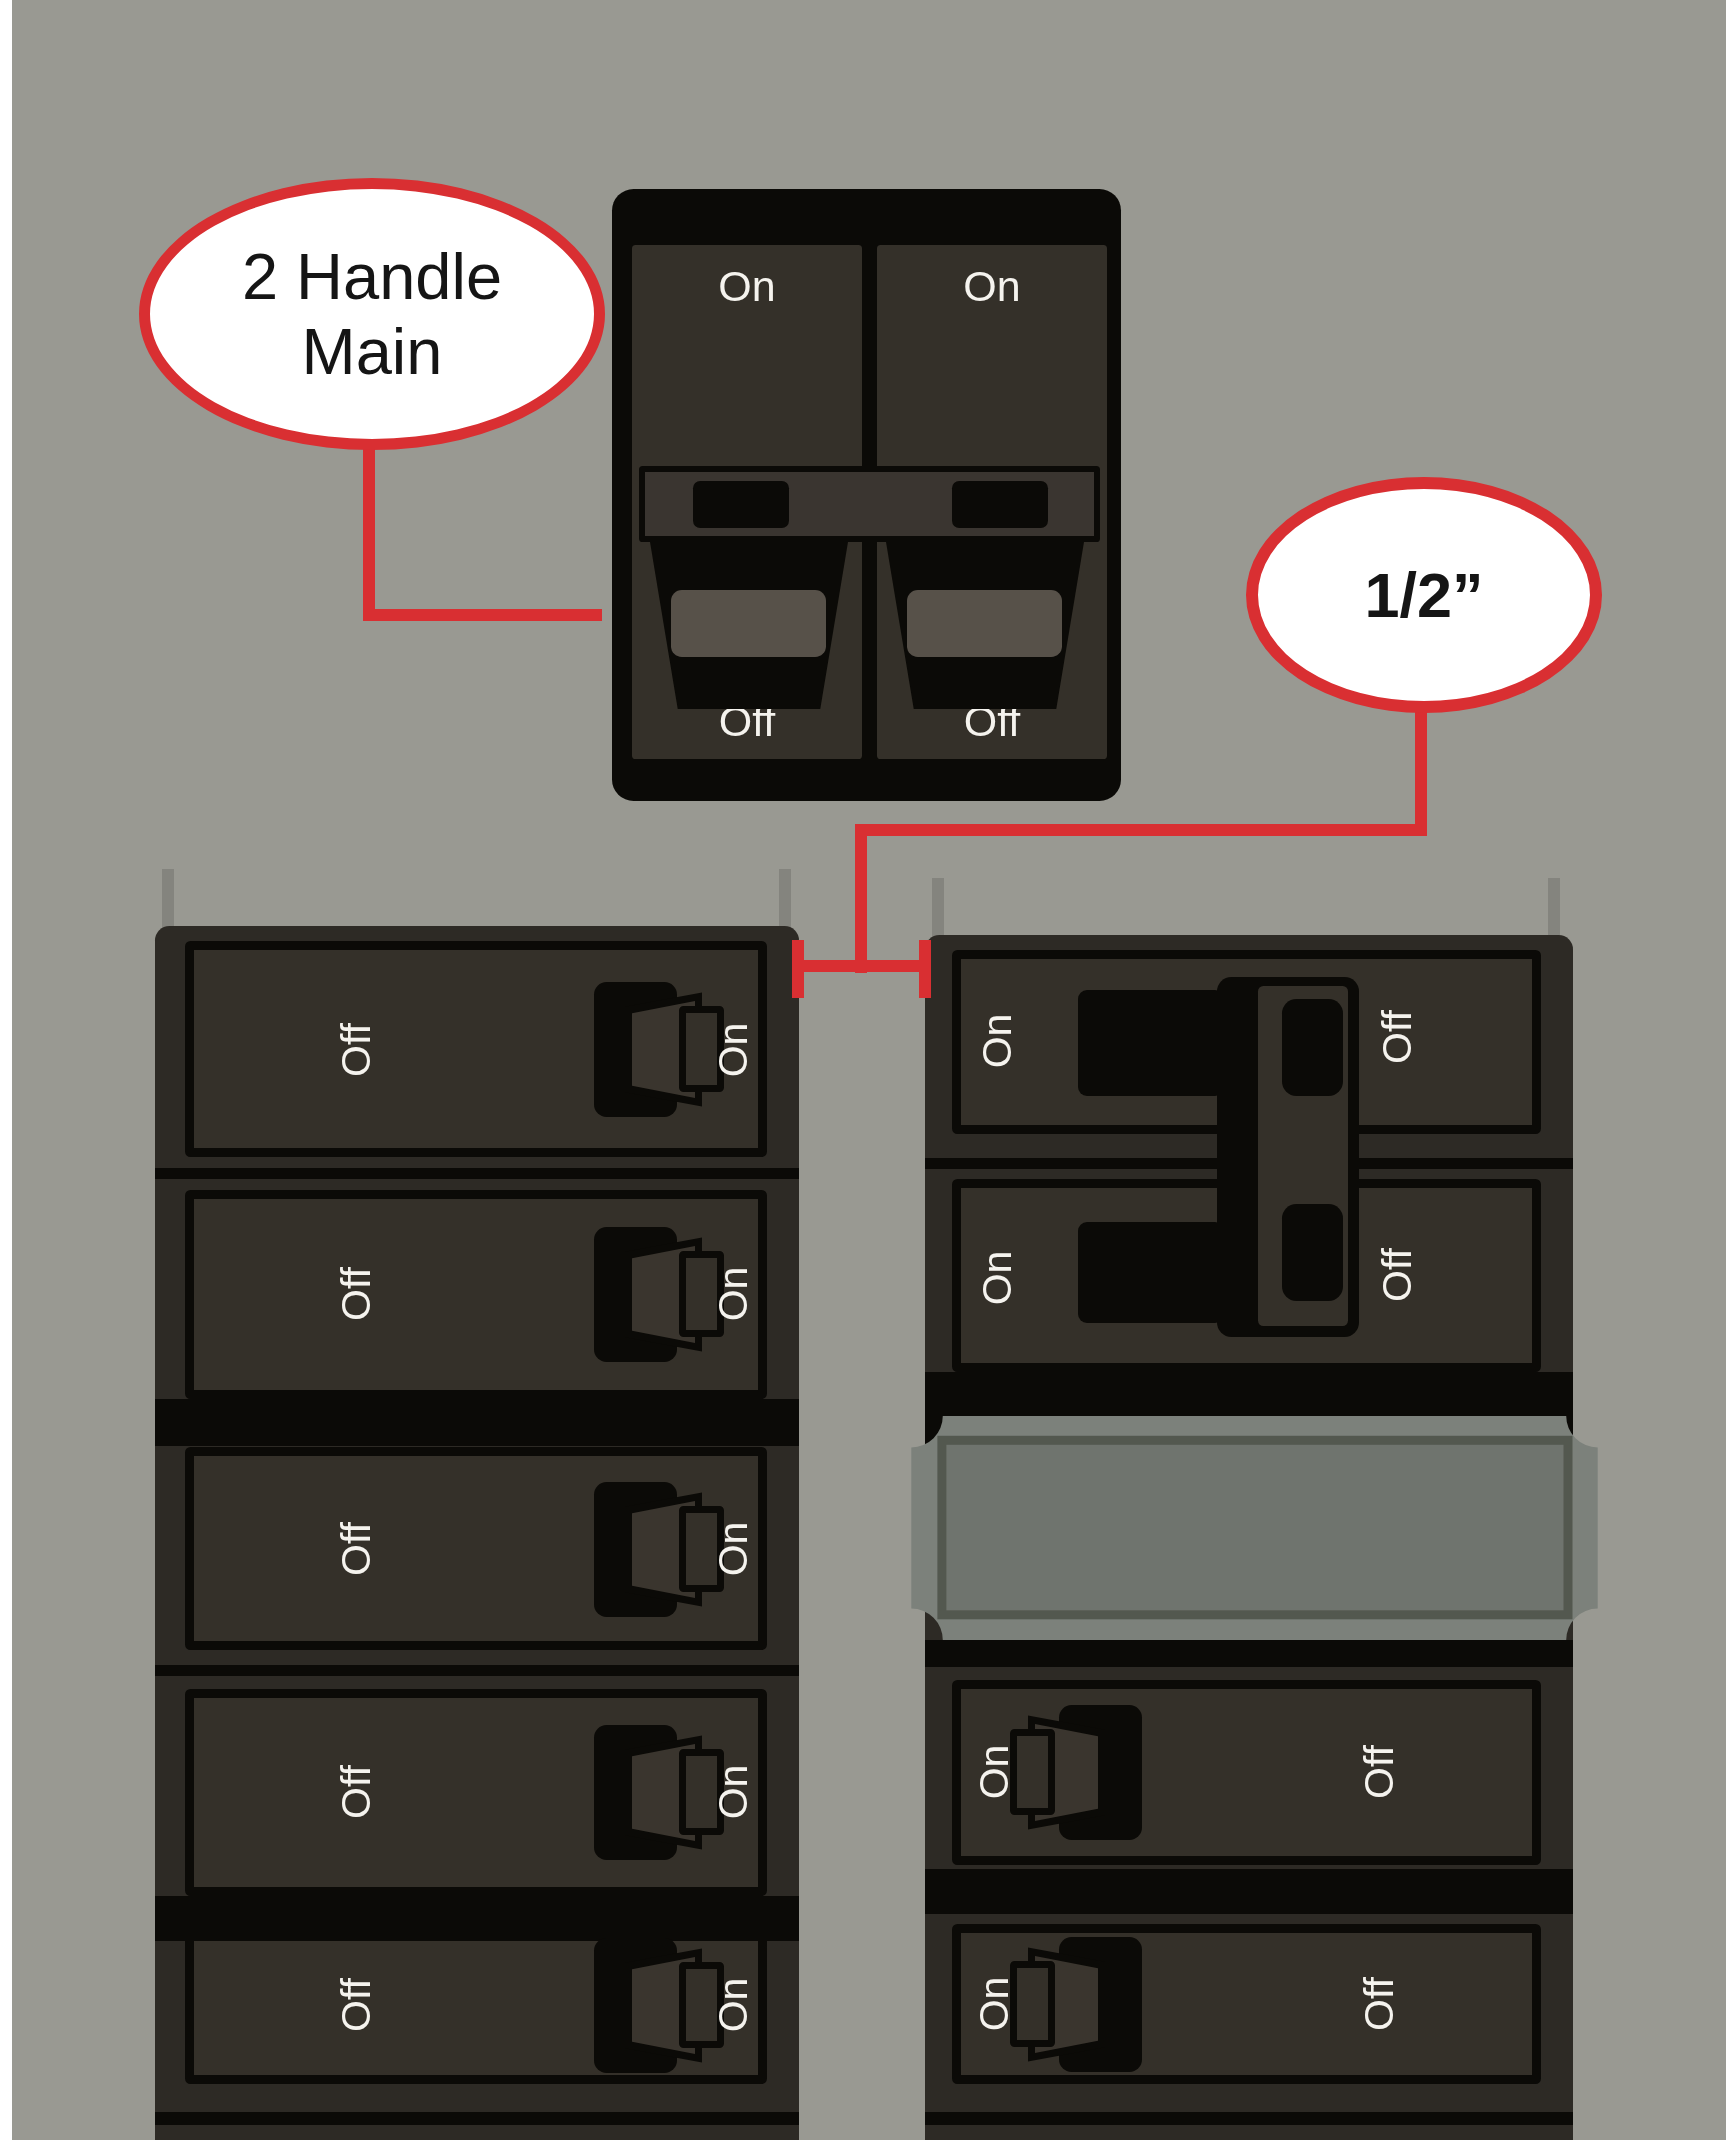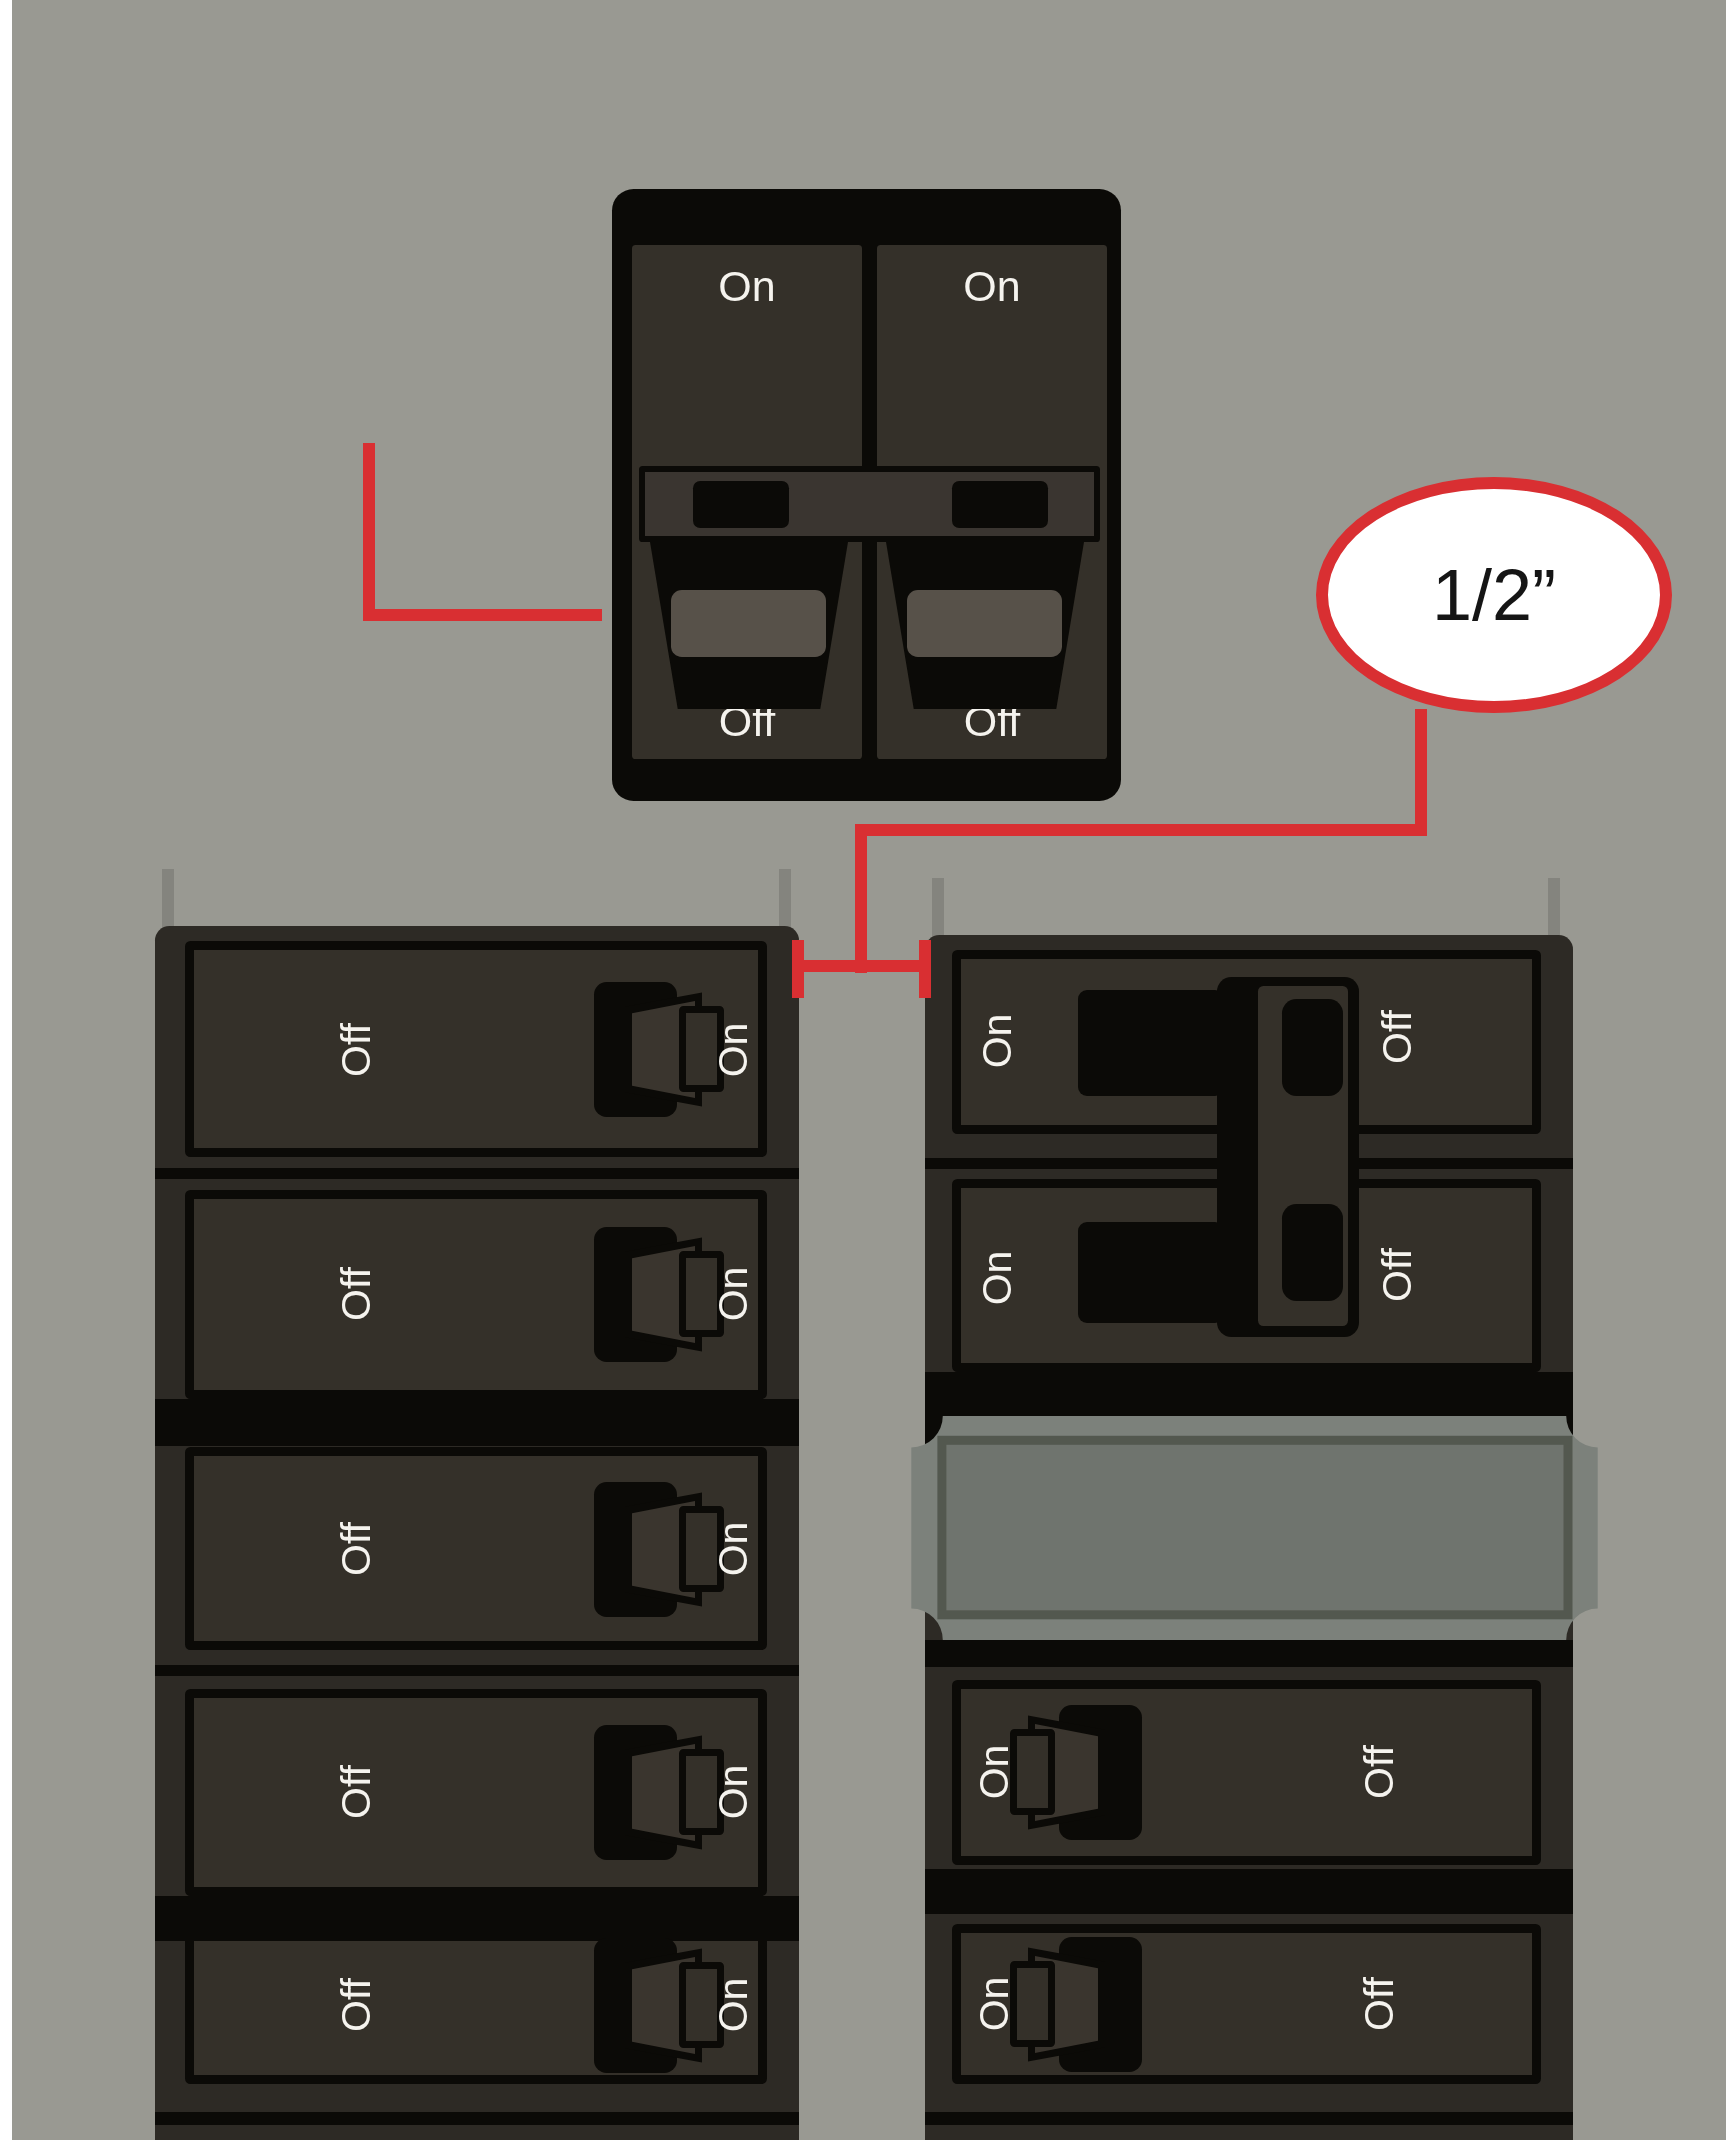--- a/index.html
+++ b/index.html
@@ -180,19 +180,23 @@
   <div class="abs rl" style="left:363px;top:443px;width:11.7px;height:178px;"></div>
   <div class="abs rl" style="left:363px;top:609px;width:239px;height:11.7px;"></div>
 
   <div class="abs rl" style="left:1415px;top:709px;width:11.7px;height:126px;"></div>
   <div class="abs rl" style="left:855px;top:824px;width:572px;height:11.7px;"></div>
   <div class="abs rl" style="left:855px;top:824px;width:11.7px;height:149px;"></div>
   <div class="abs rl" style="left:797px;top:960px;width:128px;height:11.7px;"></div>
   <div class="abs rl" style="left:792px;top:940px;width:11.7px;height:58px;"></div>
   <div class="abs rl" style="left:919px;top:940px;width:11.7px;height:58px;"></div>
 
-
-  <div class="abs callout" style="left:1316px;top:477px;width:356px;height:236px;border:12.6px solid #d92f32;font-size:72px;">
+  <div class="abs callout" style="left:139px;top:178px;width:466px;height:272px;border:11.7px solid #d92f32;font-size:65px;line-height:1.16;">
+    <span>2 Handle</span>
+    <span>Main</span>
+  </div>
+
+  <div class="abs callout" style="left:1246px;top:477px;width:356px;height:236px;border:12.6px solid #d92f32;font-size:63px;font-weight:bold;">
     <span>1/2”</span>
   </div>
 
 </div>
 
 
 </body></html>

